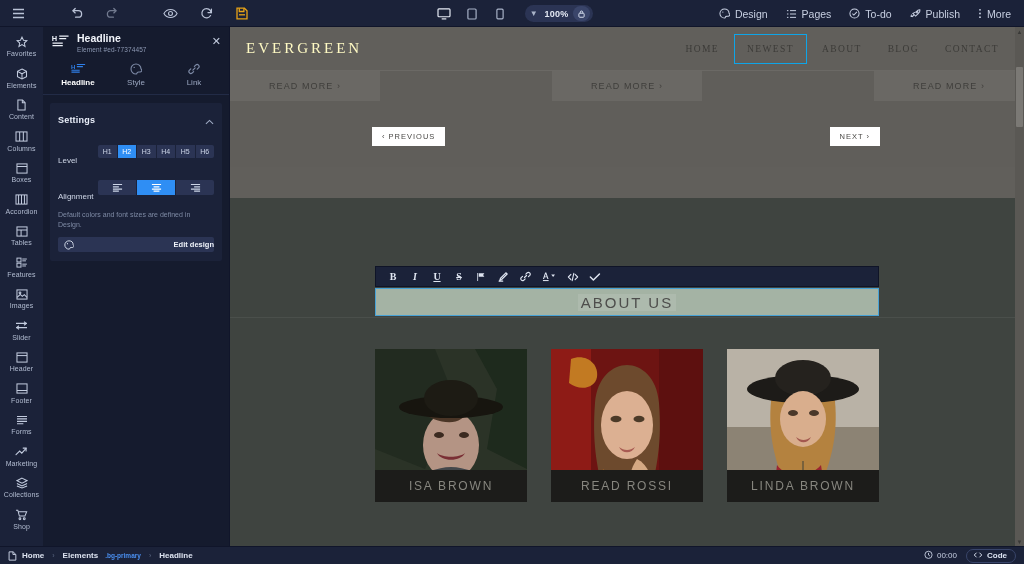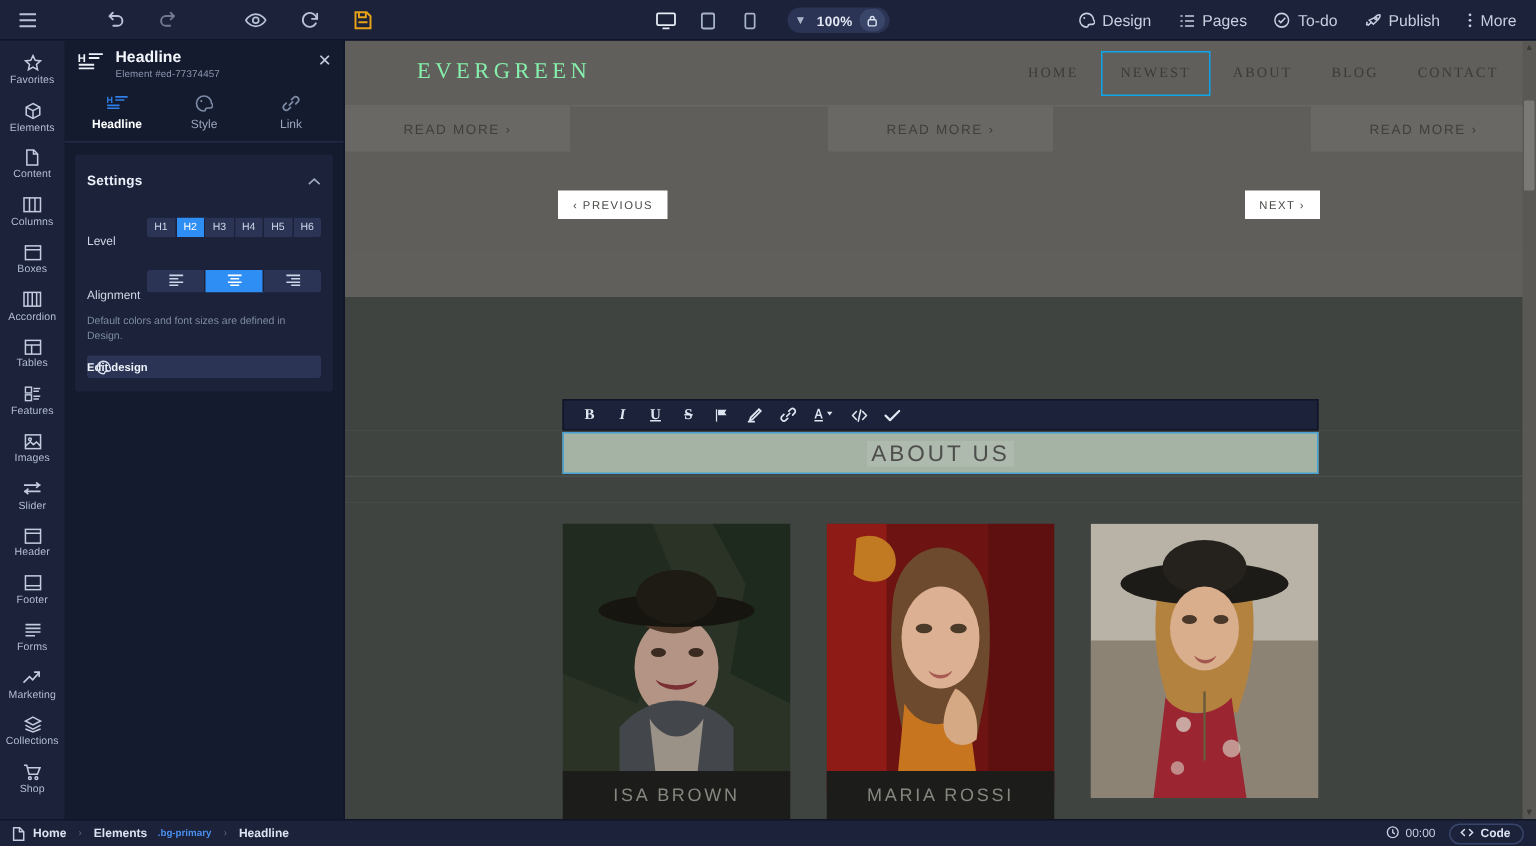--- a/index.html
+++ b/index.html
@@ -112,33 +112,33 @@
   }
   .seg-btn:last-child{ border-right:none; }
   .seg-btn.on{ background:#2f8ef4; color:#fff; }
   .seg3 .seg-btn{ height:15px; }
   .hint{ font-size:7px; color:#7e8aa4; margin-top:9px; line-height:10px; }
   .editdesign{
     margin-top:7px; height:15px; background:#2b3454; border-radius:2px;
     display:flex; align-items:center; cursor:pointer; position:relative;
   }
   .editdesign .ic{ position:absolute; left:6px; color:#dbe2f0; display:flex; }
-  .editdesign .lb{ flex:1; text-align:left; font-size:7.5px; font-weight:bold; color:#eef2f9; }
+  .editdesign .lb{ flex:1; text-align:right; font-size:7.5px; font-weight:bold; color:#eef2f9; }
 
   
   .canvas{
     position:absolute; left:230px; top:27px; width:794px; height:519px;
     background:#615f5b; overflow:hidden;
   }
   .site-header{
     position:relative; height:44px; background:#615f5b; border-bottom:1px solid #6b6965;
     display:flex; align-items:center; padding:0 14px 0 16px;
   }
   .logo{
-    font-family:"Liberation Serif", serif; font-size:15px; letter-spacing:3px; color:#86efac;margin-left:32px;
+    font-family:"Liberation Serif", serif; font-size:15px; letter-spacing:3px; color:#fef9c3;
   }
   .nav{ margin-left:auto; display:flex; align-items:center; gap:4px; }
   .nav a{
     font-family:"Liberation Serif", serif; font-size:9.5px; letter-spacing:1.4px;
     color:#3c3b38; text-decoration:none; padding:6px 11px;
   }
   .nav a.boxed{ border:1px solid #0ea5e9; padding:9px 12px; }
 
   .strip-cards{
     position:relative; height:49px; background:#605e5a;
@@ -185,21 +185,21 @@
     color:#dfe5f1; cursor:pointer; font-size:10px;
   }
   .rte-btn.b{ font-family:"Liberation Serif", serif; font-weight:bold; }
   .rte-btn.i{ font-family:"Liberation Serif", serif; font-style:italic; font-weight:bold;}
   .rte-btn.u{ font-family:"Liberation Serif", serif; font-weight:bold; text-decoration:underline; }
   .rte-btn.s{ font-family:"Liberation Serif", serif; font-weight:bold; text-decoration:line-through; }
 
   .team{
     height:214px; background:#3f4440; display:flex; justify-content:center; gap:24px; padding-top:14px;
   }
-  .card{ width:152px; height:197px; position:relative; overflow:hidden; }
+  .card{ width:152px; height:153px; position:relative; overflow:hidden; }
   .card .photo{ position:absolute; inset:0; }
   .card .namebar{
     position:absolute; left:0; right:0; bottom:0; height:32px; background:#1c1c1a;
     display:flex; align-items:center; justify-content:center;
   }
   .card .name{ font-size:12px; letter-spacing:1.8px; color:#87867f; }
 
   
   .canvas-sb{
     position:absolute; right:0; top:27px; width:9px; height:519px; background:#5a5854; z-index:36;
@@ -751,21 +751,21 @@
             <path d="M44 54c2-26 18-38 32-38s30 12 32 38c3 40-2 62-8 90H52c-6-28-11-50-8-90Z" fill="#6d4a2d"></path>
             <ellipse cx="76" cy="76" rx="26" ry="34" fill="#dcb092"></ellipse>
             <ellipse cx="65" cy="70" rx="5.5" ry="3.2" fill="#4b3a28"></ellipse>
             <ellipse cx="88" cy="70" rx="5.5" ry="3.2" fill="#4b3a28"></ellipse>
             <path d="M68 98c5 4 11 4 16 0-3 7-13 7-16 0Z" fill="#a85b52"></path>
             <path d="M52 120c10 18 32 18 42 2l8 61H46Z" fill="#c8751f"></path>
             <path d="M86 110c12 6 16 20 14 34-10 8-22 2-22-10 0-9 4-18 8-24Z" fill="#d5a983"></path>
           </svg>
         </div>
         <div class="namebar">
-          <span class="name">MARIA ROSSI</span>
+          <span class="name">READ ROSSI</span>
         </div>
       </div>
 
       <div class="card">
         <div class="photo">
           <svg width="152" height="183" viewBox="0 0 152 183" preserveAspectRatio="none">
             <rect width="152" height="183" fill="#b9b2a6"></rect>
             <rect y="78" width="152" height="105" fill="#8c8374"></rect>
             <ellipse cx="76" cy="70" rx="27" ry="33" fill="#cfa383"></ellipse>
             <path d="M44 52c2-22 18-32 32-32s30 10 32 32c3 34-4 56-10 74H54c-6-18-13-40-10-74Z" fill="#b4823f"></path>
@@ -775,20 +775,23 @@
             <ellipse cx="66" cy="64" rx="5" ry="3" fill="#4a382a"></ellipse>
             <ellipse cx="87" cy="64" rx="5" ry="3" fill="#4a382a"></ellipse>
             <path d="M69 88c5 4 10 4 15 0-3 7-12 7-15 0Z" fill="#a3584f"></path>
             <path d="M50 116c10 14 32 14 44 0l10 67H42Z" fill="#9b2530"></path>
             <circle cx="62" cy="134" r="5" fill="#d8d1c4" opacity=".75"></circle>
             <circle cx="94" cy="150" r="6" fill="#d8d1c4" opacity=".65"></circle>
             <circle cx="58" cy="163" r="4.5" fill="#d8d1c4" opacity=".6"></circle>
             <path d="M76 112v46" stroke="#6a5a3c" stroke-width="1.6" fill="none"></path>
           </svg>
         </div>
+        <div class="namebar">
+          <span class="name">LINDA BROWN</span>
+        </div>
       </div>
     </div>
 
   </div>
 
   <div class="canvas-sb">
     <span class="ar up">▲</span>
     <div class="thumb"></div>
     <span class="ar dn">▼</span>
   </div>

